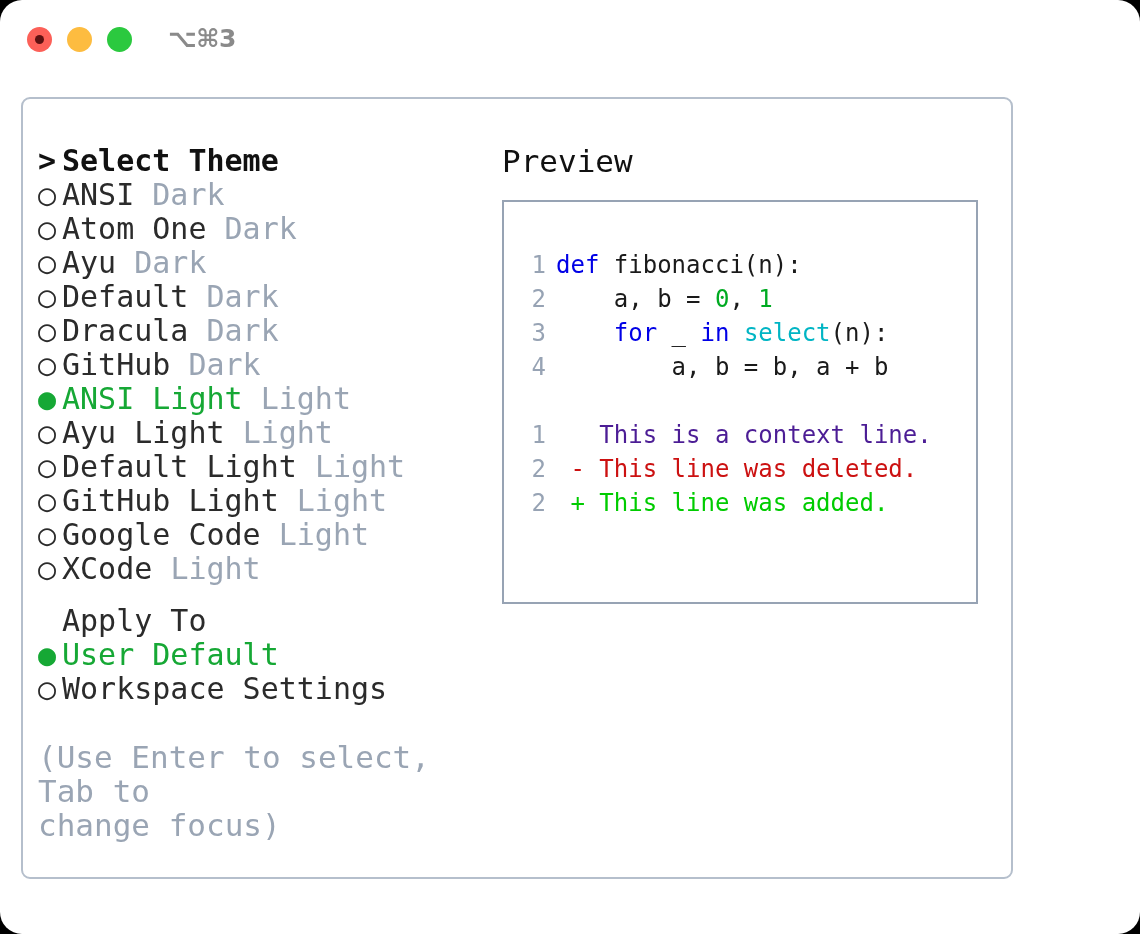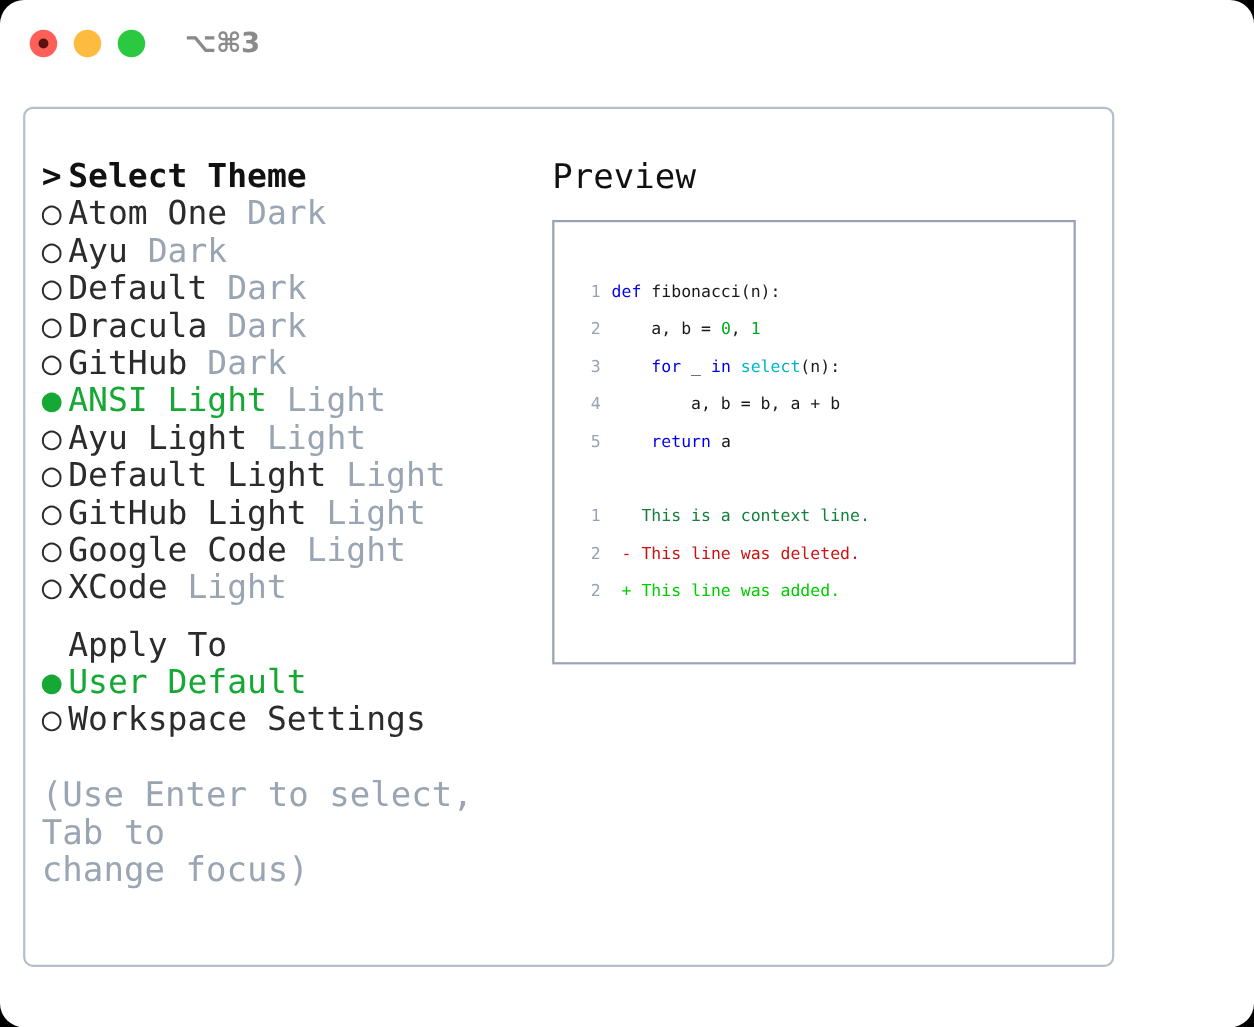--- a/index.html
+++ b/index.html
@@ -128,37 +128,37 @@
   }
   #preview-box {
     margin-top: 22px;
     width: 476px;
     height: 404px;
     border: 2px solid #97a3b4;
     box-sizing: border-box;
     padding: 46px 0 0 14px;
   }
   .code-line {
-    font-size: 15px;
+    font-size: 24px;
     line-height: 34px;
     white-space: pre;
     color: #1a1a1a;
   }
   .lnum {
     display: inline-block;
     width: 28px;
     text-align: right;
     color: #97a3b4;
     margin-right: 10px;
   }
   .kw   { color: #0000e6; }
   .fn   { color: #00b5c4; }
   .num  { color: #00aa22; }
   .spacer { height: 34px; }
-  .ctx  { color: #15803d; text-align: center; }
+  .ctx  { color: #4c1d95; text-align: center; }
   .del  { color: #cc1111; }
   .add  { color: #00cc00; }
 </style>
 </head>
 <body>
 
 <div id="page">
 
   <div id="titlebar">
     <div class="dot red"></div>
@@ -167,20 +167,21 @@
     <div id="shortcut">⌥⌘3</div>
   </div>
 
   <div id="frame">
 
     <div id="left-col">
 
       <div class="row" id="section-title"><span class="bullet">&gt;</span><span>Select Theme</span></div>
 
       <div id="theme-list">
+          <div class="row"><span class="bullet">○</span><span>ANSI </span><span class="suffix">Dark</span></div>
           <div class="row"><span class="bullet">○</span><span>Atom One </span><span class="suffix">Dark</span></div>
           <div class="row"><span class="bullet">○</span><span>Ayu </span><span class="suffix">Dark</span></div>
           <div class="row"><span class="bullet">○</span><span>Default </span><span class="suffix">Dark</span></div>
           <div class="row"><span class="bullet">○</span><span>Dracula </span><span class="suffix">Dark</span></div>
           <div class="row"><span class="bullet">○</span><span>GitHub </span><span class="suffix">Dark</span></div>
           <div class="row selected"><span class="bullet">●</span><span>ANSI Light </span><span class="suffix">Light</span></div>
           <div class="row"><span class="bullet">○</span><span>Ayu Light </span><span class="suffix">Light</span></div>
           <div class="row"><span class="bullet">○</span><span>Default Light </span><span class="suffix">Light</span></div>
           <div class="row"><span class="bullet">○</span><span>GitHub Light </span><span class="suffix">Light</span></div>
           <div class="row"><span class="bullet">○</span><span>Google Code </span><span class="suffix">Light</span></div>
@@ -201,21 +202,20 @@
     </div>
 
     <div id="right-col">
       <div id="preview-label">Preview</div>
       <div id="preview-box">
         <div id="code-block">
             <div class="code-line"><span class="lnum">1</span><span class="kw">def </span><span>fibonacci(n):</span></div>
             <div class="code-line"><span class="lnum">2</span><span>    a, b = </span><span class="num">0</span><span>, </span><span class="num">1</span></div>
             <div class="code-line"><span class="lnum">3</span><span>    </span><span class="kw">for</span><span> _ </span><span class="kw">in</span><span> </span><span class="fn">select</span><span>(n):</span></div>
             <div class="code-line"><span class="lnum">4</span><span>        a, b = b, a + b</span></div>
-            <div class="code-line"><span class="lnum">5</span><span>    </span><span class="kw">return</span><span> a</span></div>
           </div>
         <div class="spacer"></div>
         <div id="diff-block">
             <div class="code-line"><span class="lnum">1</span><span class="ctx">   This is a context line.</span></div>
             <div class="code-line"><span class="lnum">2</span><span class="del"> - This line was deleted.</span></div>
             <div class="code-line"><span class="lnum">2</span><span class="add"> + This line was added.</span></div>
           </div>
       </div>
     </div>
 

